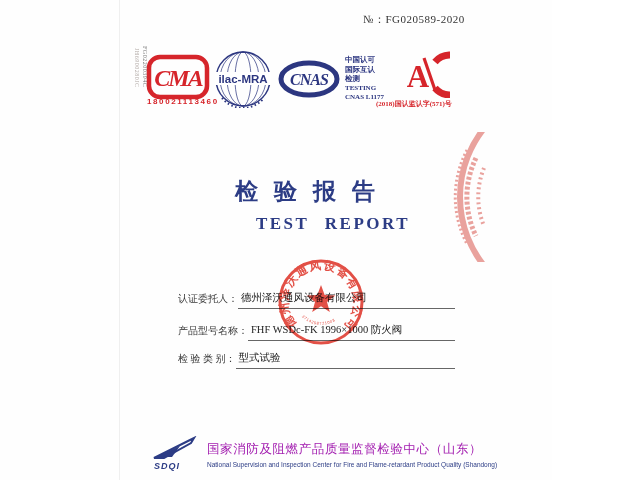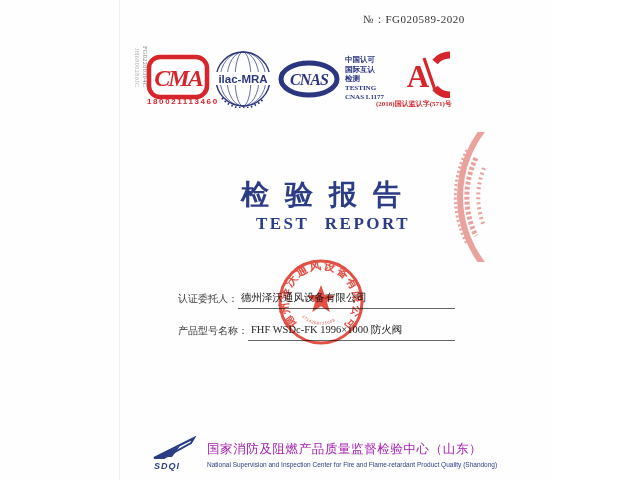--- a/index.html
+++ b/index.html
@@ -25,21 +25,21 @@
   .cma-num{position:absolute;left:147px;top:97px;font-size:8px;font-weight:bold;
     color:#d6252b;letter-spacing:1.6px;font-family:"Liberation Sans",sans-serif;}
   .cnas-caption{position:absolute;left:345px;top:55px;line-height:9.5px;
     font-size:7.5px;font-weight:bold;color:#2c3680;
     font-family:Liberation Serif, serif;}
   .cnas-caption .en{font-size:7px;}
   .cal-caption{position:absolute;left:376px;top:99px;font-size:7px;font-weight:bold;color:#d6252b;}
 
   
   .title-zh{position:absolute;left:0;top:176px;width:610px;text-align:center;
-    font-size:28px;font-weight:bold;color:#2c3c85;letter-spacing:16px;text-indent:16px;margin:0;padding-left:16px;}
+    font-size:23px;font-weight:bold;color:#2c3c85;letter-spacing:16px;text-indent:16px;margin:0;}
   .title-en{position:absolute;left:0;top:214px;width:610px;text-align:center;
     font-size:17px;font-weight:bold;color:#2c3c85;letter-spacing:2.5px;word-spacing:9px;margin:0;padding-left:28px;}
 
   
   .field{position:absolute;left:178px;width:277px;display:flex;align-items:flex-end;}
   .field .flabel{flex:0 0 auto;font-size:10px;color:#3a3a3a;padding-bottom:3px;white-space:nowrap;}
   .field .fvalue{flex:1 1 auto;font-size:10.5px;color:#222;border-bottom:1px solid #666;
     padding:0 0 3px 3px;white-space:nowrap;}
   .field.r1{top:291px;}
   .field.r2{top:323px;}
@@ -111,20 +111,24 @@
   <h2 class="title-en">TEST REPORT</h2>
 
   <div class="field r1">
     <span class="flabel">认证委托人：</span>
     <span class="fvalue">德州泽沃通风设备有限公司</span>
   </div>
   <div class="field r2">
     <span class="flabel">产品型号名称：</span>
     <span class="fvalue">FHF WSDc-FK 1996×1000 防火阀</span>
   </div>
+  <div class="field r3">
+    <span class="flabel">检 验 类 别：</span>
+    <span class="fvalue">型式试验</span>
+  </div>
 
   <svg class="stamp" viewBox="0 0 88 88">
     <defs>
       <path id="arcTop" d="M 21 68 A 33 33 0 1 1 67 68"></path>
       <path id="arcBottom" d="M 24 58 A 27 27 0 0 0 64 58"></path>
     </defs>
     <circle cx="44" cy="44" r="41" fill="none" stroke="#e0372c" stroke-width="3"></circle>
     <text font-family="Liberation Serif,serif" font-weight="bold" font-size="11.5" fill="#e0372c" letter-spacing="1.5">
       <textPath href="#arcTop" startOffset="2">德州泽沃通风设备有限公司</textPath>
     </text>

